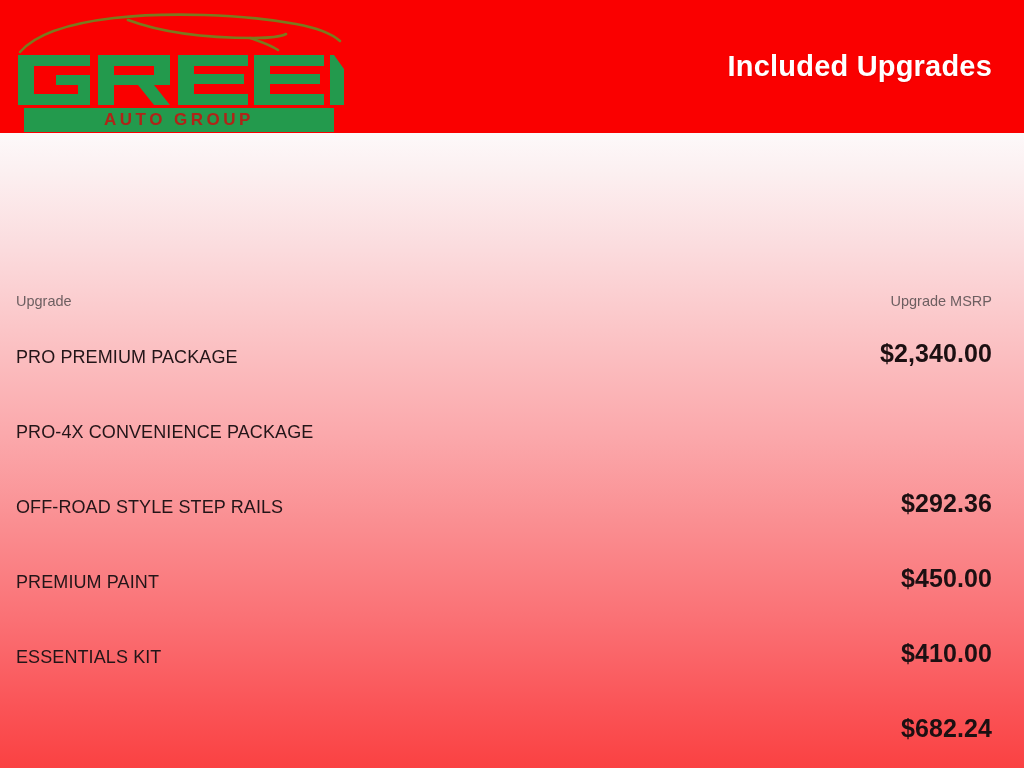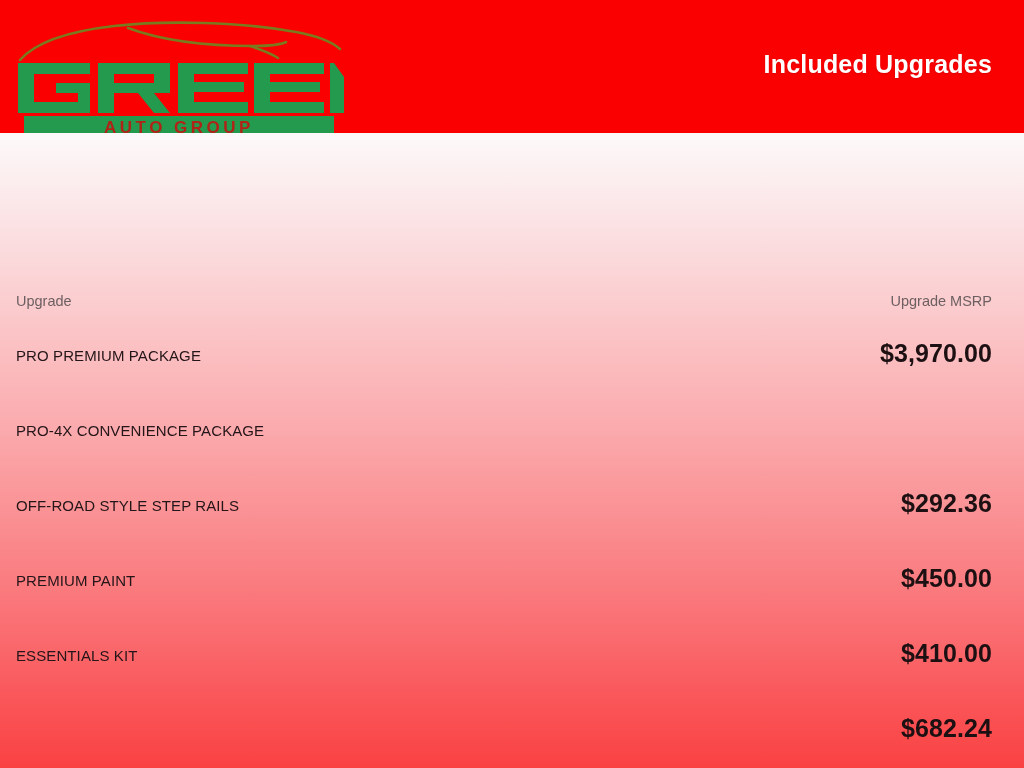--- a/index.html
+++ b/index.html
@@ -13,30 +13,30 @@
 
   
   .header {
     position:relative;
     height:133px;
     background:#fa0000;
     overflow:hidden;
   }
   .logo {
     position:absolute;
-    left:10px; top:16px;
+    left:10px; top:8px;
     width:340px; height:128px;
   }
   .logo svg { display:block; width:340px; height:128px; }
 
   .header-title {
     position:absolute;
     right:32px;
     top:50px;
-    font-size:25px;
+    font-size:29px;
     font-weight:bold;
     color:#ffffff;
     letter-spacing:.2px;
     white-space:nowrap;
     text-shadow:0 1px 2px rgba(0,0,0,.12);
   }
 
   
   .table-area {
     position:relative;
@@ -70,21 +70,21 @@
 
   .row {
     position:absolute;
     left:0; right:0;
     height:75px;
   }
   .row-name {
     position:absolute;
     left:16px;
     top:0;
-    font-size:15px;
+    font-size:18px;
     color:#231518;
     white-space:nowrap;
     letter-spacing:.1px;
   }
   .row-price {
     position:absolute;
     right:32px;
     top:-8px;
     font-size:25px;
     font-weight:bold;
@@ -132,21 +132,21 @@
 
   <div class="table-area">
 
     <div class="col-head left">Upgrade</div>
     <div class="col-head right">Upgrade MSRP</div>
 
     <div class="rows">
 
       <div class="row" style="top:214px">
         <div class="row-name">PRO PREMIUM PACKAGE</div>
-        <div class="row-price">$3,970.00</div>
+        <div class="row-price">$2,340.00</div>
       </div>
 
       <div class="row" style="top:289px">
         <div class="row-name">PRO-4X CONVENIENCE PACKAGE</div>
       </div>
 
       <div class="row" style="top:364px">
         <div class="row-name">OFF-ROAD STYLE STEP RAILS</div>
         <div class="row-price">$292.36</div>
       </div>

